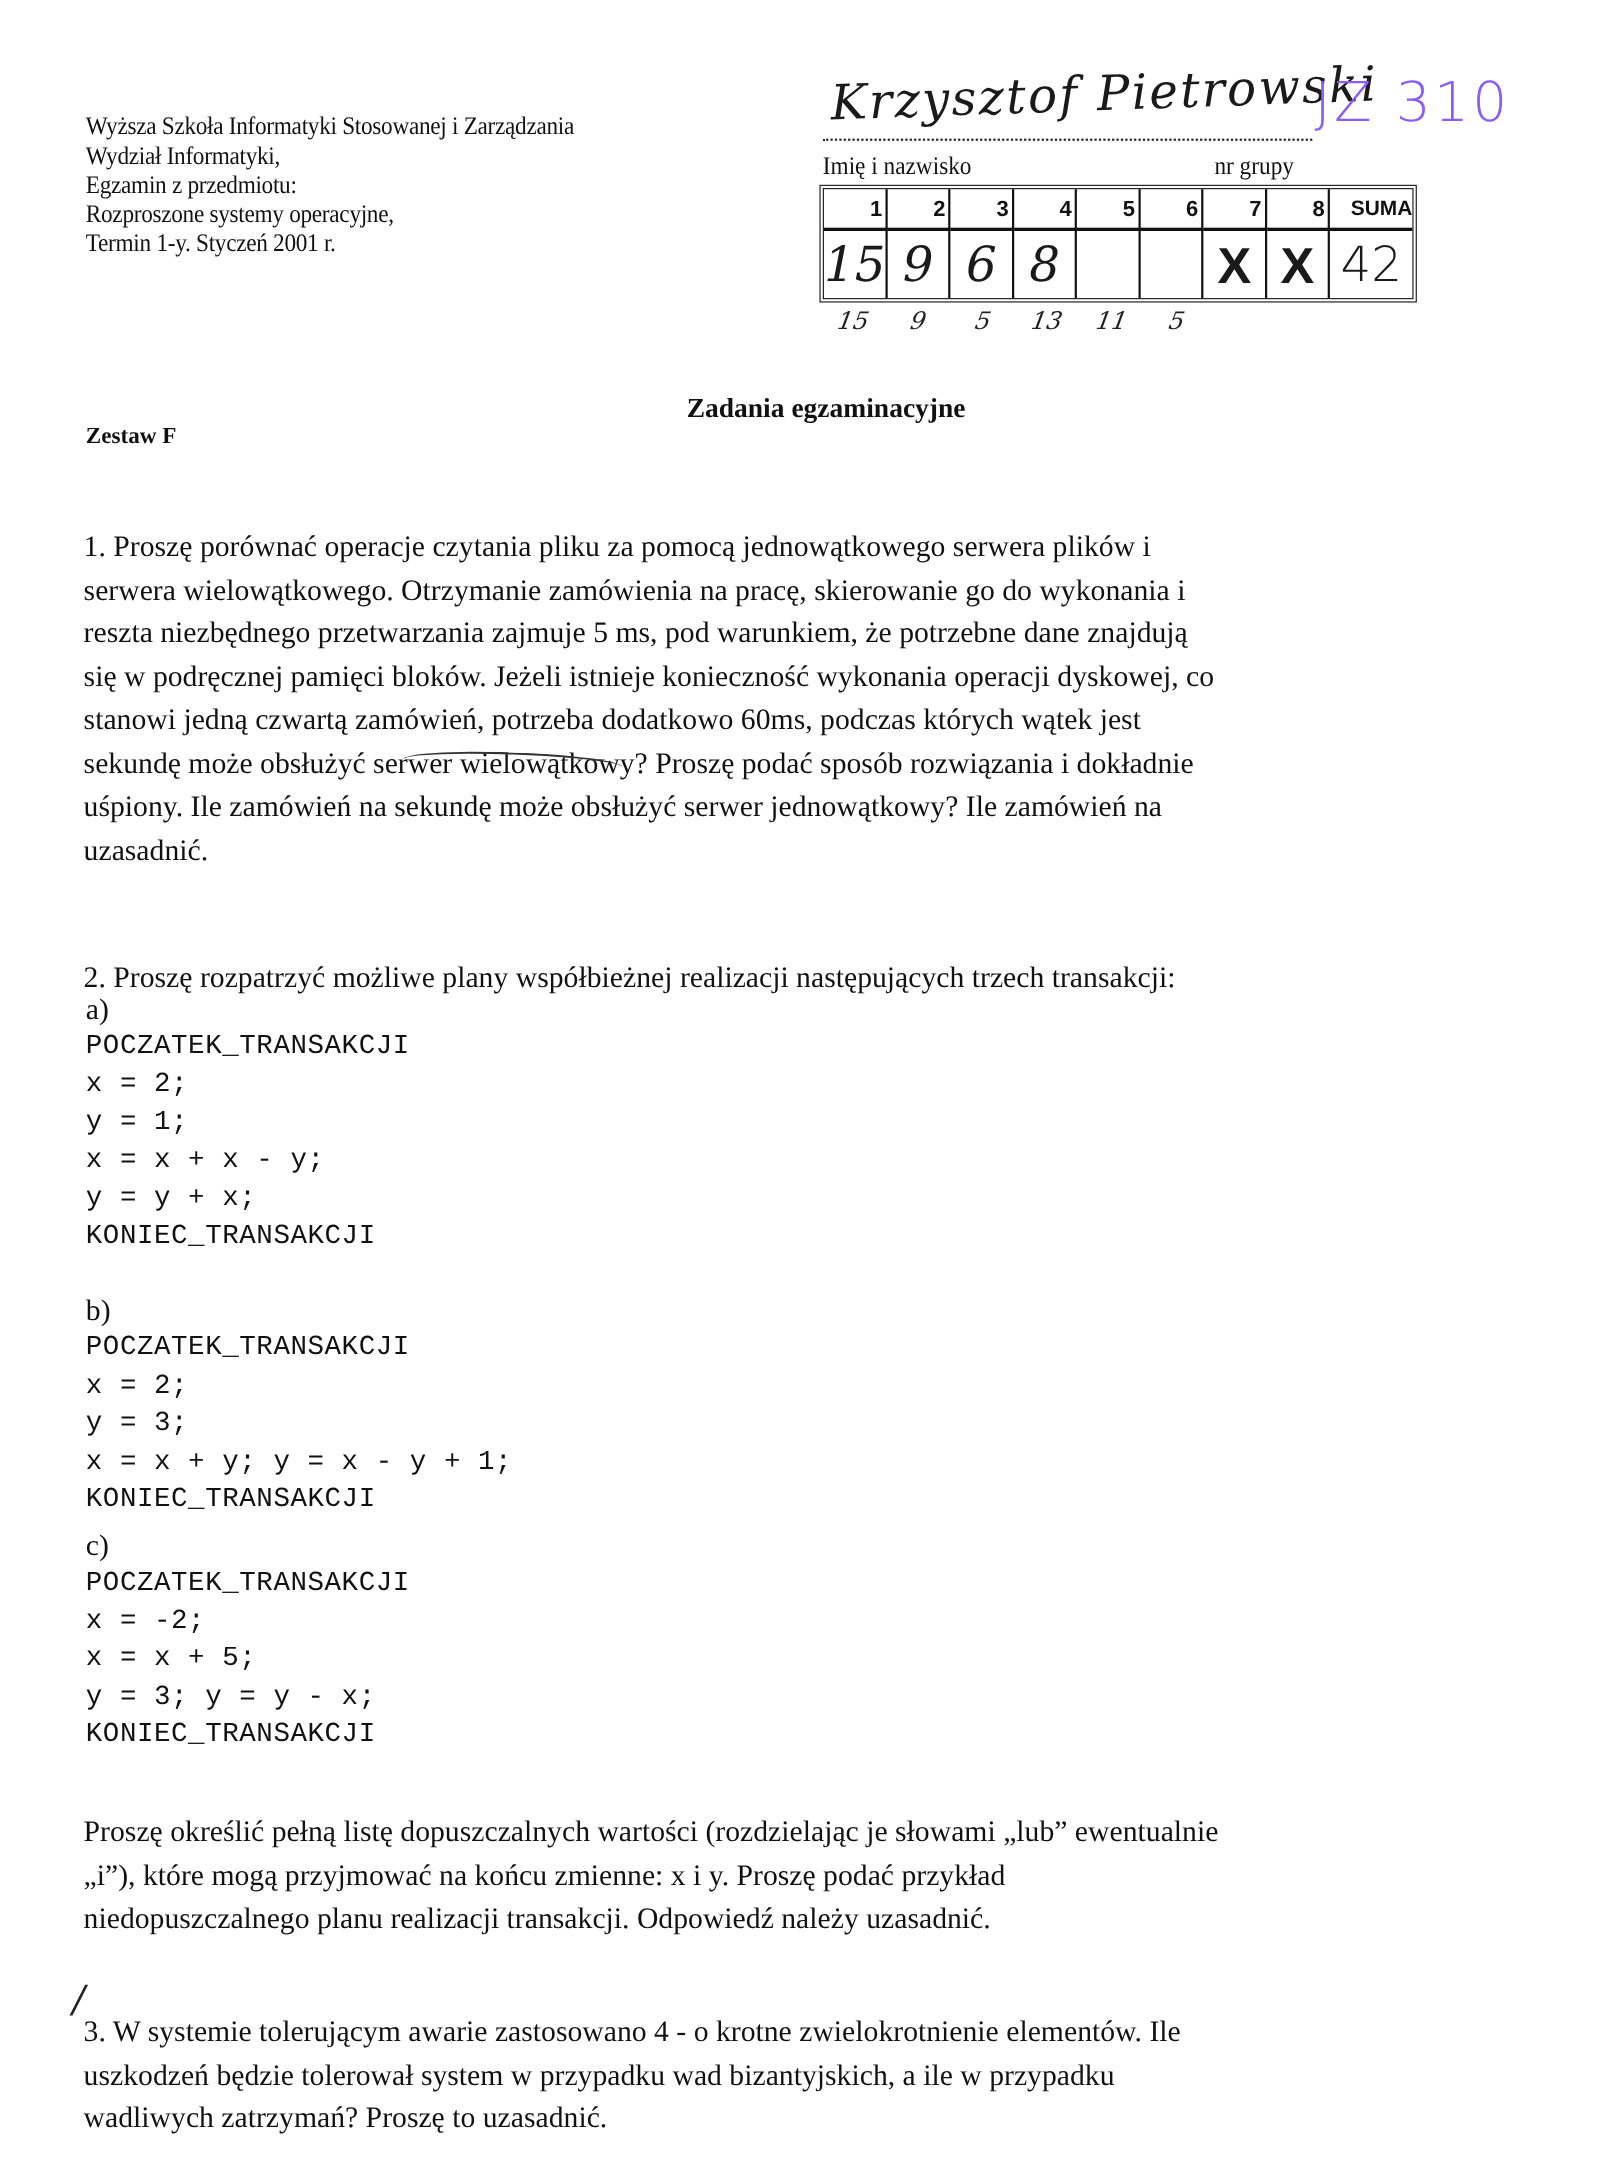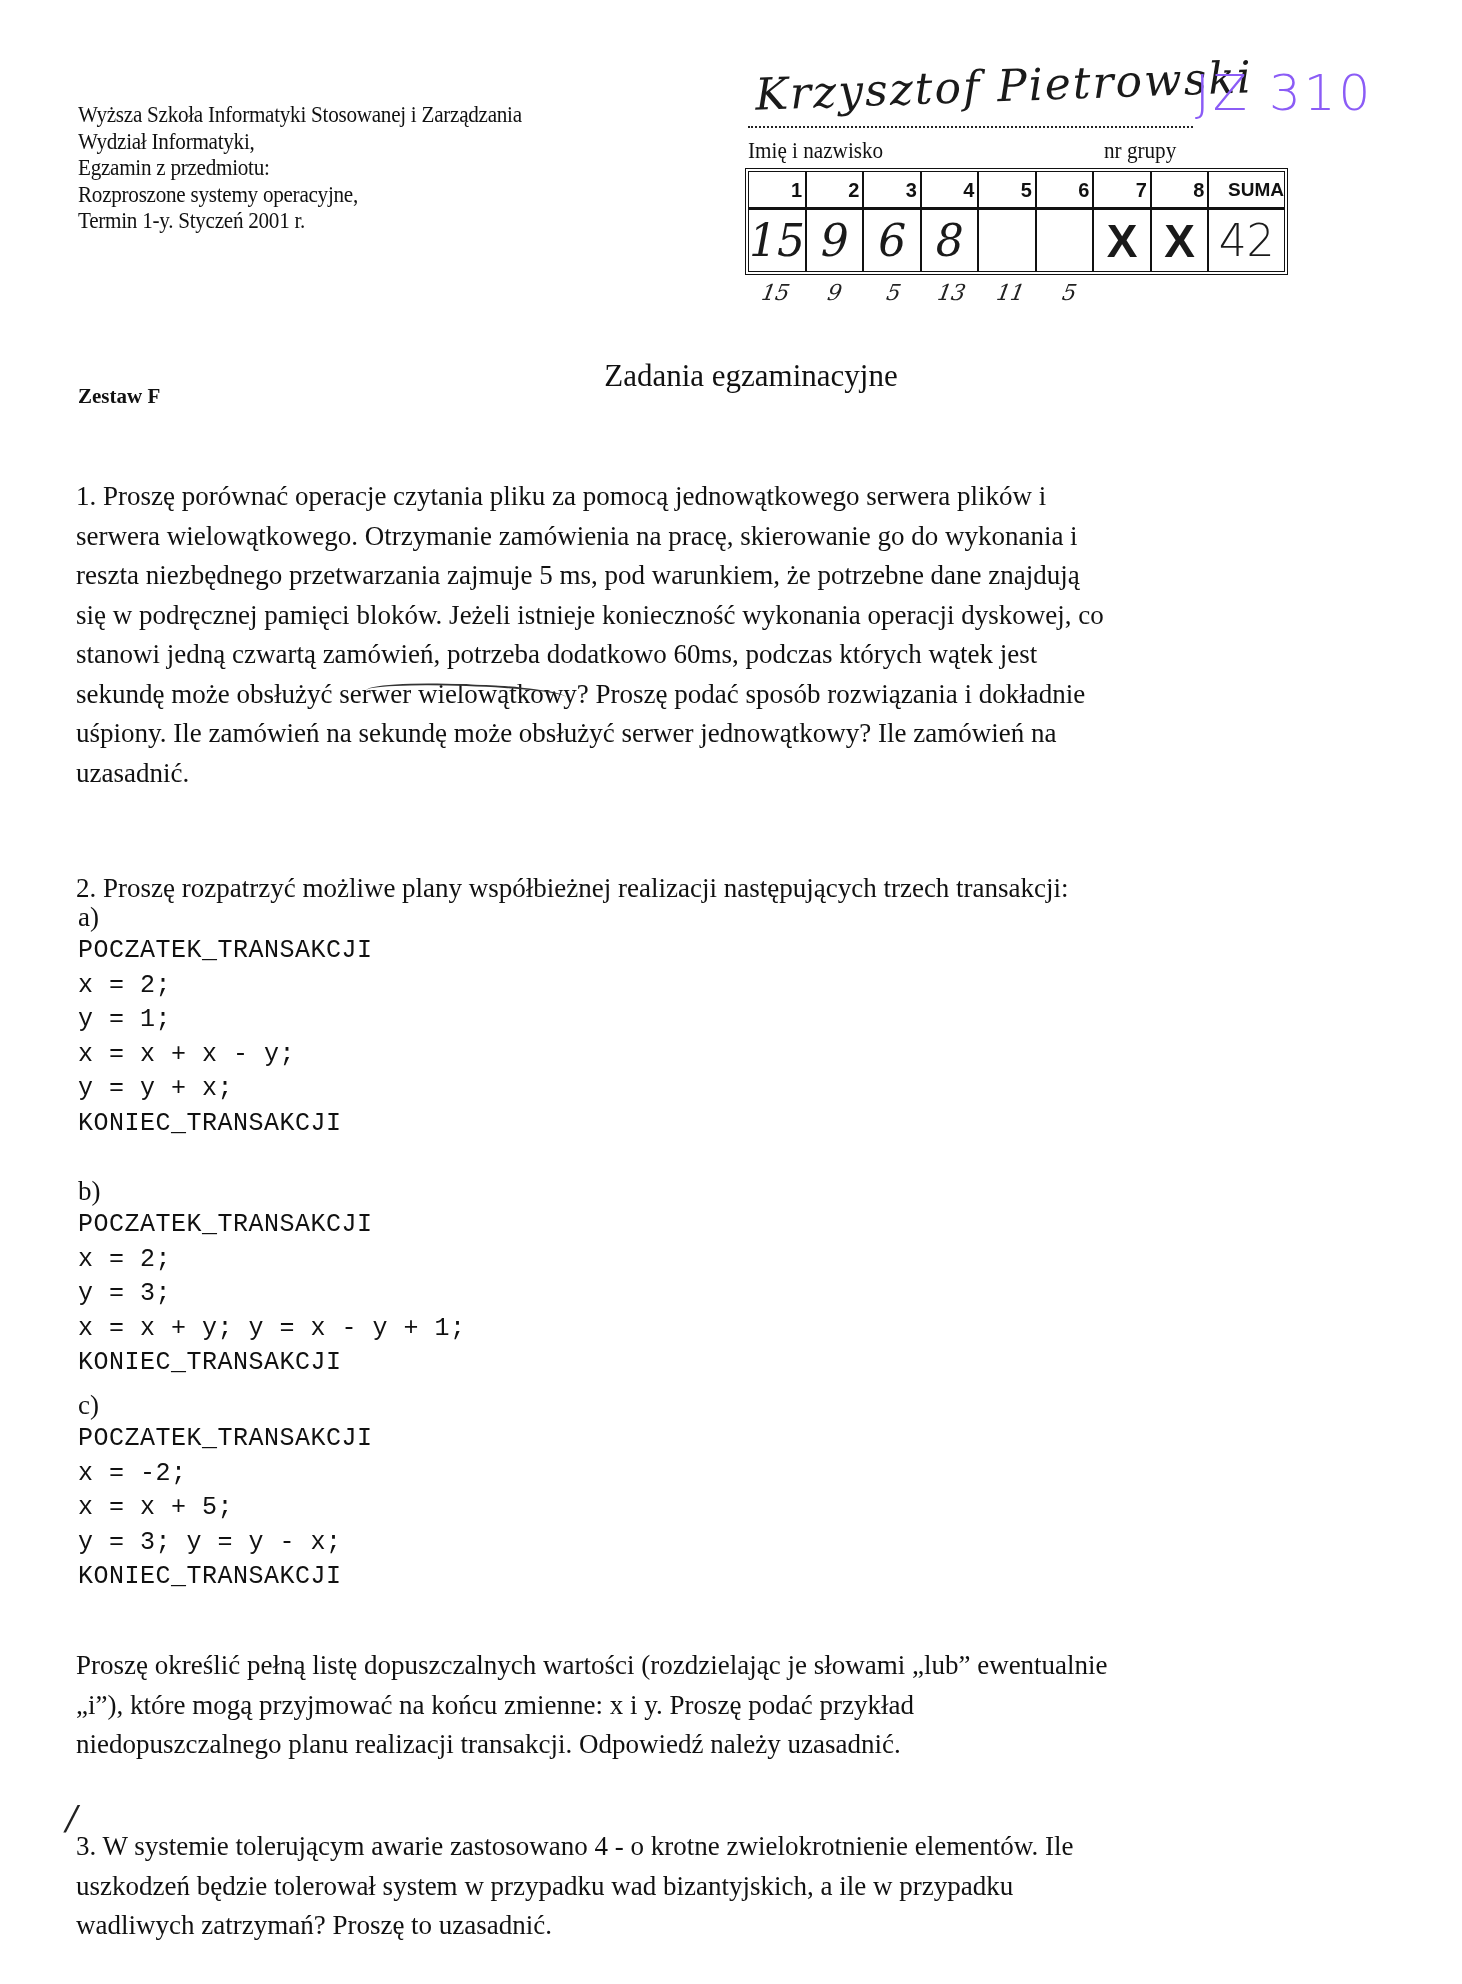--- a/index.html
+++ b/index.html
@@ -23,21 +23,21 @@
   .score-table .hcell { border-right: 2px solid #111; border-bottom: 3px solid #111; text-align: right; padding-right: 3px; font-family: "Liberation Sans", sans-serif; font-weight: bold; font-size: 20px; line-height: 36px; }
   .score-table .hcell.suma { text-align: right; padding: 0; font-size: 19px; border-right: none; }
   .score-table .vcell { border-right: 2px solid #111; display: flex; align-items: center; justify-content: center; font-family: "DejaVu Serif", serif; font-style: italic; font-size: 44px; color: #1a1a1a; }
   .score-table .vcell.last { border-right: none; font-weight: 300; font-style: normal; font-family: "DejaVu Sans", sans-serif; }
   .score-table .vcell.xmark { font-family: "Liberation Sans", sans-serif; font-style: normal; font-weight: bold; font-size: 46px; }
 
   .sub-scores { left: 745px; top: 280px; width: 470px; height: 40px; display: grid; grid-template-columns: repeat(8, 1fr); }
   .sub-scores span { text-align: center; font-family: "DejaVu Serif", serif; font-style: italic; font-size: 22px; color: #222; transform: skewX(-10deg); }
 
   
-  .title { left: 0; width: 1462px; top: 358px; text-align: center; font-size: 31px; font-weight: normal; padding-left: 40px; box-sizing: border-box; }
+  .title { left: 0; width: 1462px; top: 358px; text-align: center; font-size: 25px; font-weight: bold; padding-left: 40px; box-sizing: border-box; }
   .zestaw { left: 78px; top: 384px; font-size: 21px; font-weight: bold; }
 
   
   .para { left: 76px; width: 1310px; font-size: 27px; line-height: 39.5px; margin-top: 24px; }
   .p1 { top: 453px; }
   .p2 { top: 845px; }
   .p-after { top: 1622px; }
   .p3 { top: 1803px; }
   .para .line { white-space: nowrap; }
   .strike-note { position: absolute; left: 290px; top: 207px; width: 200px; height: 18px; border-top: 2px solid #333; border-radius: 50% 50% 0 0; transform: rotate(2deg); }

